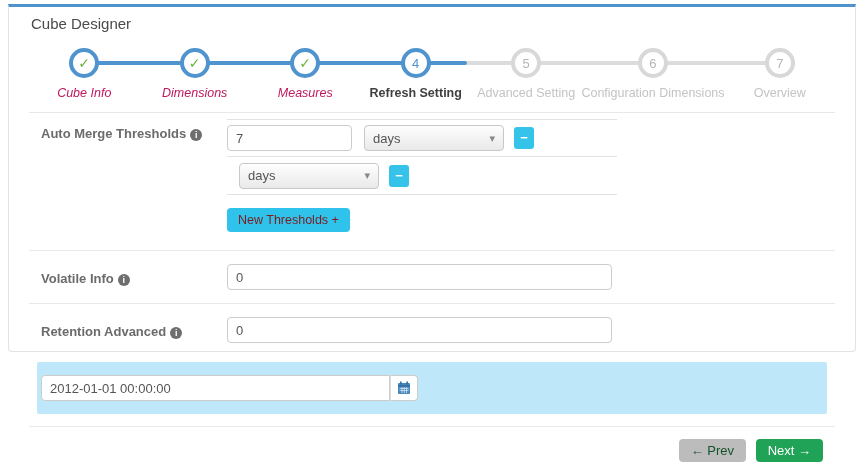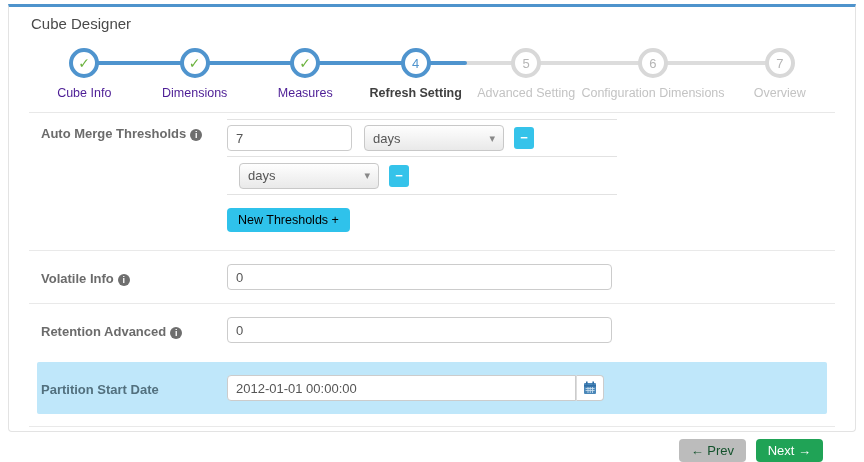--- a/index.html
+++ b/index.html
@@ -1,40 +1,40 @@
 <!DOCTYPE html>
 <html><head>
 <meta charset="utf-8">
 <style>
   * { box-sizing: border-box; margin: 0; padding: 0; }
   html, body { width: 864px; height: 462px; background: #fff; overflow: hidden;
     font-family: "Liberation Sans", "DejaVu Sans", sans-serif; font-size: 13px; color: #555; }
 
-  .panel { position: relative; margin: 4px 8px 6px; height: 428px; background: #fff;
+  .panel { position: relative; margin: 4px 8px 6px; height: 348px; background: #fff;
     border: 1px solid #e3e3e3; border-top: 3px solid #4e93cc; border-radius: 0 0 4px 4px; }
   .panel-body { padding: 0 20px; }
 
   .page-header { padding: 8px 2px 4px; }
   .page-title { font-size: 15px; color: #4a4a4a; }
 
   
   .stepper { position: relative; padding: 12px 0 12px; border-bottom: 1px solid #e8e8e8; }
   .track { position: absolute; top: 25px; left: calc(100%/14); width: calc(100%*12/14);
     height: 4px; background: #dcdcdc; border-radius: 2px; }
   .track-progress { height: 100%; background: #4f94ce; border-radius: 2px; }
   .steps { position: relative; display: flex; }
   .step { flex: 1; display: flex; flex-direction: column; align-items: center; cursor: pointer; }
   .circle { width: 30px; height: 30px; border-radius: 50%; background: #fff; z-index: 1;
     display: flex; align-items: center; justify-content: center; font-size: 13px; }
   .step.complete .circle, .step.active .circle { border: 4px solid #4f94ce; }
   .step.future .circle { border: 4px solid #d8d8d8; color: #b5b5b5; }
   .step.active .circle { color: #4f94ce; }
   .check { color: #6cb33f; font-weight: bold; font-size: 14px; }
   .step-label { margin-top: 8px; font-size: 12.5px; white-space: nowrap; }
-  .step.complete .step-label { color: #4c1d95; }
+  .step.complete .step-label { color: #be185d; font-style: italic; }
   .step.active .step-label { color: #404040; font-weight: bold; }
   .step.future .step-label { color: #c3c3c3; }
 
   
   .form-row { display: flex; padding: 8px 12px; border-top: 1px solid #e9e9e9; }
   .form-row:first-child { border-top: none; }
   .form-label { flex: none; width: 186px; padding-top: 7px; font-weight: bold; color: #6b6b6b; }
   .form-content { flex: 1; }
   .info-i { display: inline-block; width: 12px; height: 12px; margin-left: 4px; border-radius: 50%;
     background: #6e6e6e; color: #fff; font-size: 9px; line-height: 12px; text-align: center;
@@ -47,21 +47,21 @@
   .th-row:first-child { border-top: 1px solid #e2e2e2; }
   .th-input { width: 125px; flex: none; }
   .select { width: 140px; height: 26px; margin-left: 12px; padding: 0 8px; cursor: pointer;
     border: 1px solid #c8c8c8; border-radius: 4px; background: linear-gradient(#fefefe, #e9e9e9);
     display: flex; align-items: center; justify-content: space-between; color: #555; gap: 14px; }
   .caret { color: #888; font-size: 11px; }
   .btn-minus { width: 20px; height: 22px; margin-left: 10px; border: none; border-radius: 3px;
     background: #35c3ea; color: #fff; font-weight: bold; font-size: 13px; line-height: 20px;
     text-align: center; cursor: pointer; }
   .btn-new { margin: 13px 0 10px; padding: 5px 11px; border: none; border-radius: 4px;
-    background: #2fc2eb; color: #000000; font-size: 12.5px; cursor: pointer; font-family: inherit; }
+    background: #2fc2eb; color: #7f1d1d; font-size: 12.5px; cursor: pointer; font-family: inherit; }
 
   .single-input { width: 385px; }
 
   .row-partition { margin: 6px 8px 0; padding: 13px 4px; background: #bfe7fa; border-top: none;
     border-radius: 2px; }
   .row-partition .form-label { color: #52707e; }
   .input-group { display: flex; width: 377px; }
   .ig-input { flex: 1; border-radius: 4px 0 0 4px; }
   .ig-addon { flex: none; width: 28px; background: #fff; border: 1px solid #ccc; border-left: 1px solid #ddd;
     border-radius: 0 4px 4px 0; display: flex; align-items: center; justify-content: center; cursor: pointer; }
@@ -168,21 +168,20 @@
       </div>
 
       <div class="form-row" style="padding-top:13px;padding-bottom:13px;">
         <div class="form-label"><span>Retention Advanced</span><span class="info-i">i</span></div>
         <div class="form-content">
           <input class="text-input single-input" value="0" style="">
         </div>
       </div>
 
       <div class="form-row row-partition">
-        <div class="form-label">Partition Start Date</div>
         <div class="form-content">
           <div class="input-group">
             <input class="text-input ig-input" value="2012-01-01 00:00:00" style="">
             <div class="ig-addon">
               <svg width="14" height="14" viewBox="0 0 14 14">
                 <rect x="1" y="2" width="12" height="11" rx="1" fill="#4b87b8"></rect>
                 <rect x="1" y="4" width="12" height="1.6" fill="#2f6ea6"></rect>
                 <rect x="3" y="0.5" width="1.6" height="3" fill="#2f6ea6"></rect>
                 <rect x="9.4" y="0.5" width="1.6" height="3" fill="#2f6ea6"></rect>
                 <g fill="#cfe3f2">

